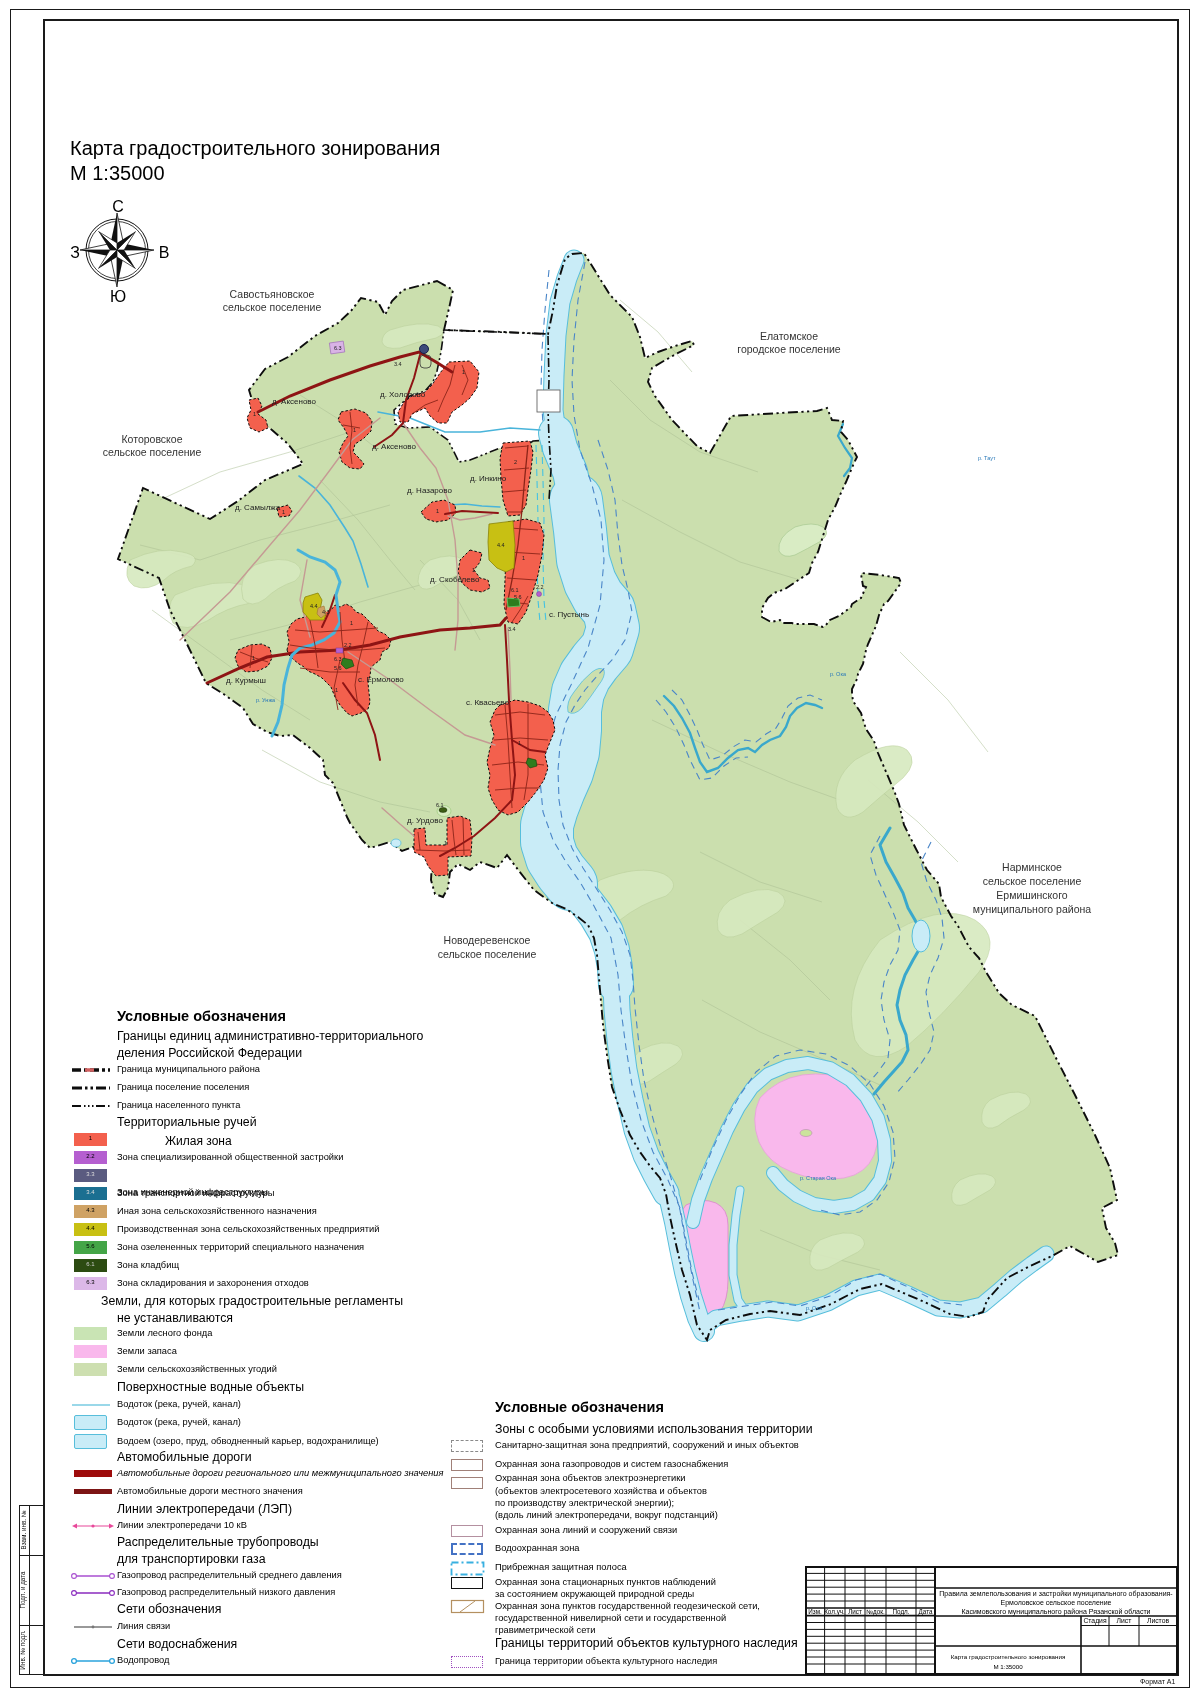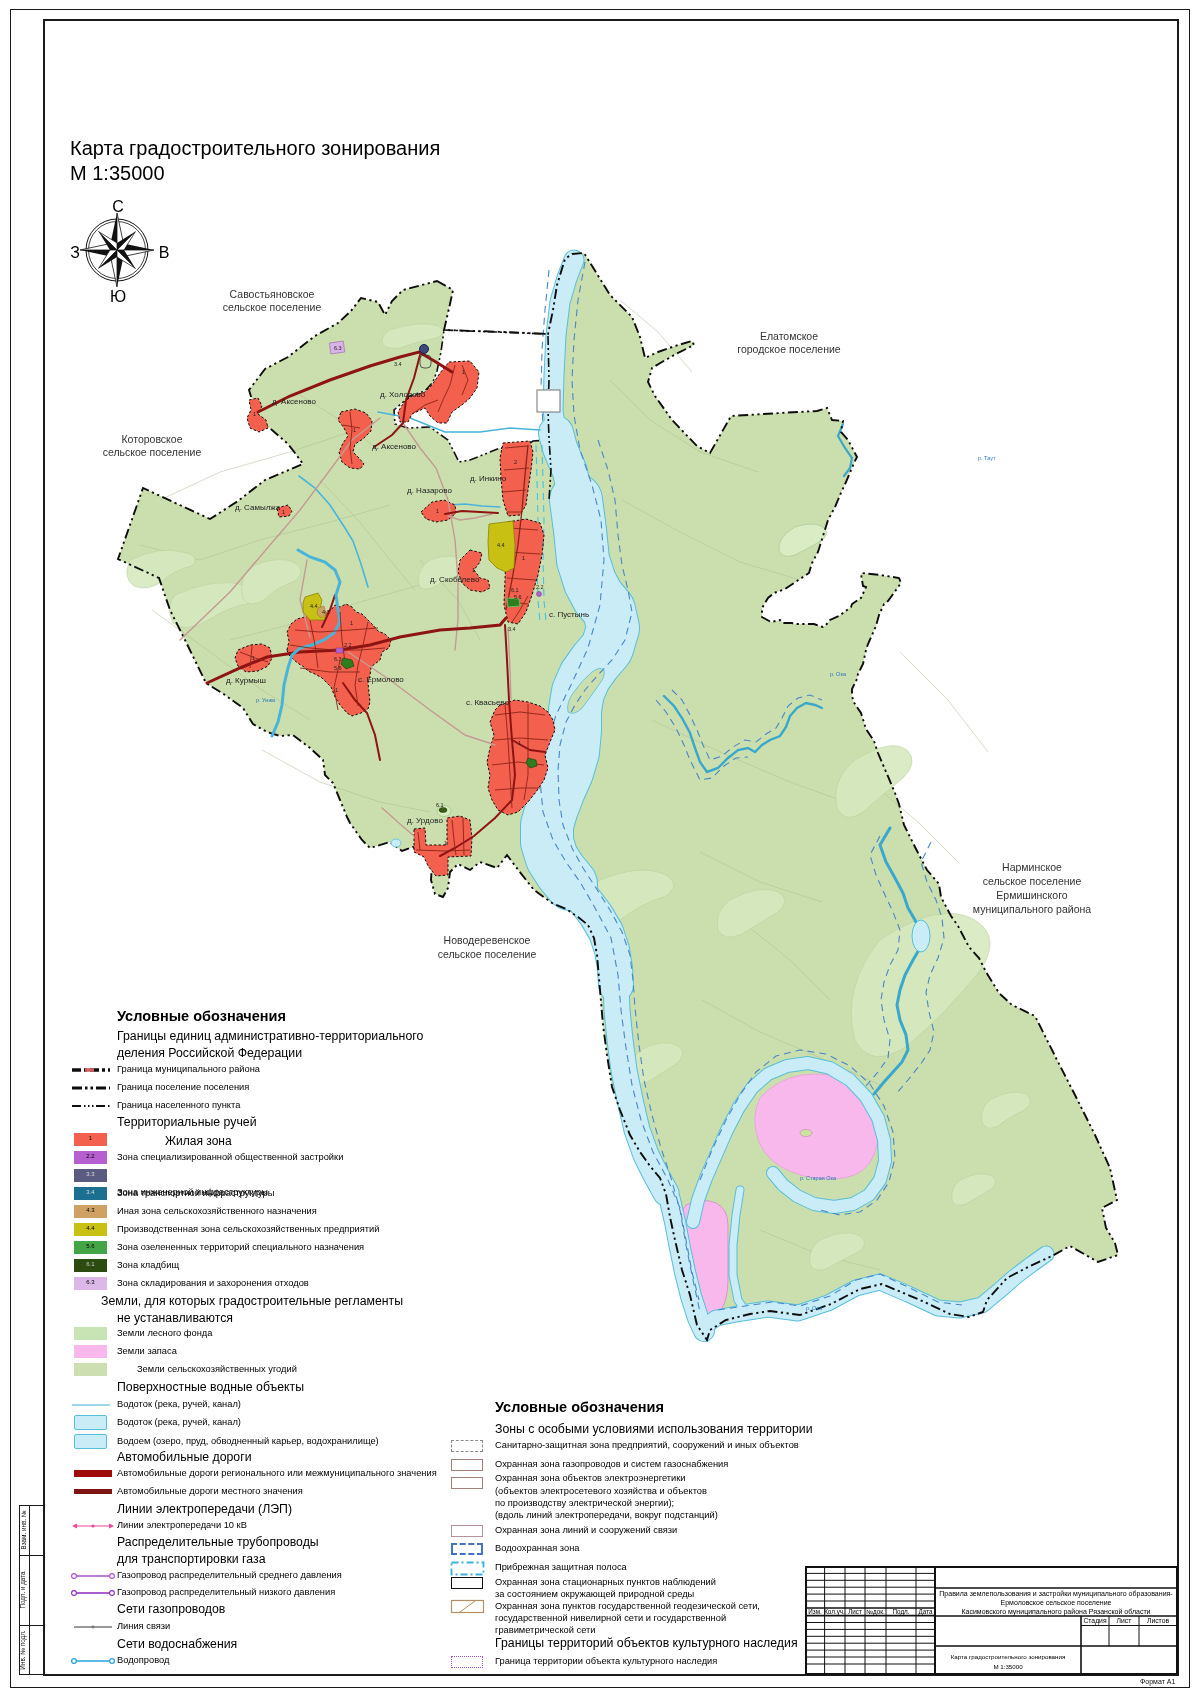--- a/index.html
+++ b/index.html
@@ -439,39 +439,39 @@
 <div class="abs" style="left:101px;top:1294px;font-size:12.3px;">Земли, для которых градостроительные регламенты</div>
 <div class="abs" style="left:117px;top:1311px;font-size:12.3px;">не устанавливаются</div>
 
 <div class="abs" style="left:74px;top:1327px;width:33px;height:13px;background:#c9e4b4;"></div>
 <div class="abs" style="left:117px;top:1328px;font-size:9.3px;">Земли лесного фонда</div>
 
 <div class="abs" style="left:74px;top:1345px;width:33px;height:13px;background:#f9b8ec;"></div>
 <div class="abs" style="left:117px;top:1346px;font-size:9.3px;">Земли запаса</div>
 
 <div class="abs" style="left:74px;top:1363px;width:33px;height:13px;background:#cddfb0;"></div>
-<div class="abs" style="left:117px;top:1364px;font-size:9.3px;margin-left:20px;">Земли сельскохозяйственных угодий</div>
+<div class="abs" style="left:117px;top:1364px;font-size:9.3px;">Земли сельскохозяйственных угодий</div>
 
 <div class="abs" style="left:117px;top:1380px;font-size:12.3px;">Поверхностные водные объекты</div>
 
 <svg class="abs" style="left:70px;top:1398px;" width="42" height="14">
         <line x1="2" y1="7" x2="40" y2="7" stroke="#79cbe2" stroke-width="1.6"></line>
       </svg>
 <div class="abs" style="left:117px;top:1399px;font-size:9.3px;">Водоток (река, ручей, канал)</div>
 
 <div class="abs" style="left:74px;top:1415px;width:33px;height:15px;background:#c9ecf7;border:1.4px solid #57bedb;border-radius:2px;"></div>
 <div class="abs" style="left:117px;top:1417px;font-size:9.3px;">Водоток (река, ручей, канал)</div>
 
 <div class="abs" style="left:74px;top:1434px;width:33px;height:15px;background:#c9ecf7;border:1.4px solid #57bedb;border-radius:2px;"></div>
 <div class="abs" style="left:117px;top:1436px;font-size:9.3px;">Водоем (озеро, пруд, обводненный карьер, водохранилище)</div>
 
 <div class="abs" style="left:117px;top:1450px;font-size:12.3px;">Автомобильные дороги</div>
 
 <div class="abs" style="left:74px;top:1470px;width:38px;height:7px;background:#9e0b0b;"></div>
-<div class="abs" style="left:117px;top:1468px;font-size:9.3px;">Автомобильные дороги регионального или межмуниципального значения</div>
+<div class="abs" style="left:117px;top:1468px;font-size:9.3px;font-style:italic;">Автомобильные дороги регионального или межмуниципального значения</div>
 
 <div class="abs" style="left:74px;top:1489px;width:38px;height:5px;background:#7c1414;"></div>
 <div class="abs" style="left:117px;top:1486px;font-size:9.3px;">Автомобильные дороги местного значения</div>
 
 <div class="abs" style="left:117px;top:1502px;font-size:12.3px;">Линии электропередачи (ЛЭП)</div>
 
 <svg class="abs" style="left:70px;top:1519px;" width="46" height="14">
         <line x1="4" y1="7" x2="42" y2="7" stroke="#e8489a" stroke-width="1.1"></line>
         <path d="M2,7 l5,-2.5 0,5 z" fill="#e8489a"></path>
         <path d="M44,7 l-5,-2.5 0,5 z" fill="#e8489a"></path>
@@ -489,21 +489,21 @@
       </svg>
 <div class="abs" style="left:117px;top:1570px;font-size:9.3px;">Газопровод распределительный среднего давления</div>
 
 <svg class="abs" style="left:70px;top:1586px;" width="46" height="14">
         <line x1="6" y1="7" x2="40" y2="7" stroke="#8a2bbe" stroke-width="1.6"></line>
         <circle cx="4" cy="7" r="2.4" fill="none" stroke="#8a2bbe" stroke-width="1.1"></circle>
         <circle cx="42" cy="7" r="2.4" fill="none" stroke="#8a2bbe" stroke-width="1.1"></circle>
       </svg>
 <div class="abs" style="left:117px;top:1587px;font-size:9.3px;">Газопровод распределительный низкого давления</div>
 
-<div class="abs" style="left:117px;top:1602px;font-size:12.3px;">Сети газопроводов</div>
+<div class="abs" style="left:117px;top:1602px;font-size:12.3px;">Сети обозначения</div>
 
 <svg class="abs" style="left:70px;top:1620px;" width="46" height="14">
         <line x1="4" y1="7" x2="42" y2="7" stroke="#777" stroke-width="1.6"></line>
         <circle cx="23" cy="7" r="1.4" fill="#777"></circle>
       </svg>
 <div class="abs" style="left:117px;top:1621px;font-size:9.3px;">Линия связи</div>
 
 <div class="abs" style="left:117px;top:1637px;font-size:12.3px;">Сети водоснабжения</div>
 
 <svg class="abs" style="left:70px;top:1654px;" width="46" height="14">

